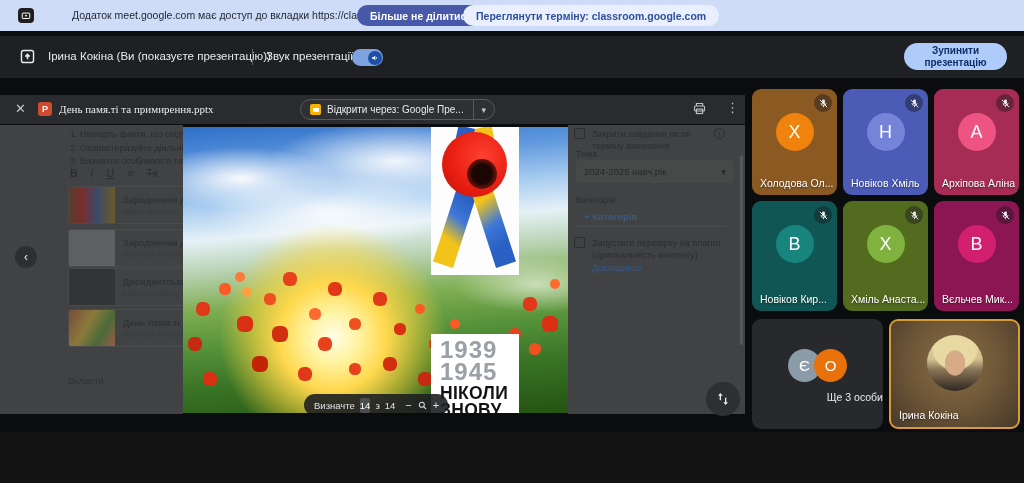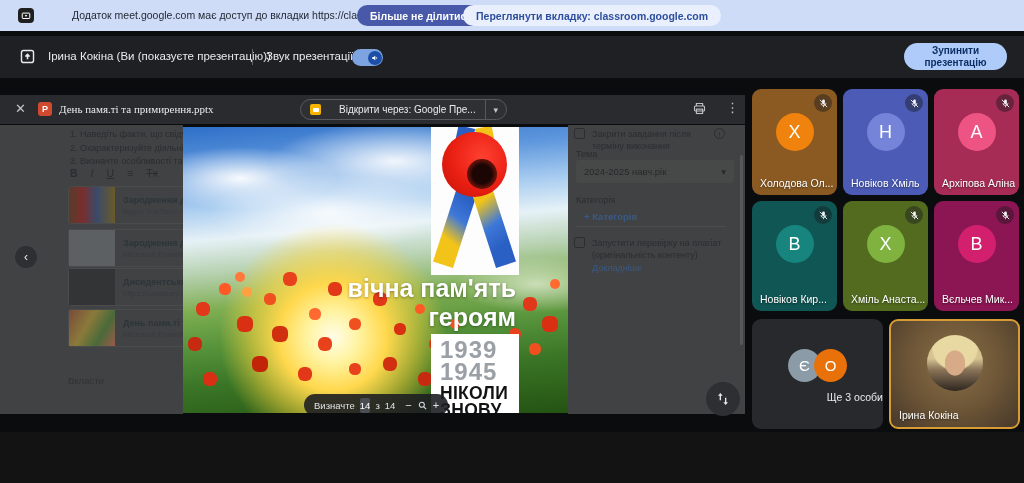--- a/index.html
+++ b/index.html
@@ -34,21 +34,21 @@
                       border:none; text-align:center; cursor:pointer; }
 
   
   .viewer-header { position:absolute; left:0; top:95px; width:745px; height:29px; background:#2a2b2e; }
   .vh-close { position:absolute; left:15px; top:6px; font-size:13px; color:#c3c7cb; cursor:pointer; }
   .vh-ficon { position:absolute; left:38px; top:7px; width:14px; height:14px; background:#d04a2f; border-radius:3px;
               color:#fff; font-size:9px; font-weight:700; display:flex; align-items:center; justify-content:center; }
   .vh-fname { position:absolute; left:59px; top:8px; font-size:11px; color:#e8eaed;font-family:Liberation Serif, serif; }
   .vh-open { position:absolute; left:300px; top:4px; height:21px; border:1px solid #565a5f; border-radius:11px;
              display:flex; align-items:center; background:#2f3033; cursor:pointer; }
-  .vh-open-main { display:flex; align-items:center; gap:18px; padding:0 9px; }
+  .vh-open-main { display:flex; align-items:center; gap:6px; padding:0 9px; }
   .vh-slides-icon { width:11px; height:11px; background:#f4b400; border-radius:2px; position:relative; }
   .vh-slides-icon:after { content:""; position:absolute; left:2.5px; top:3.5px; width:6px; height:4px; background:#fff; border-radius:1px; }
   .vh-open-text { font-size:10px; color:#e8eaed; white-space:nowrap; }
   .vh-caret { width:21px; height:21px; border-left:1px solid #565a5f; display:flex; align-items:center;
               justify-content:center; color:#c3c7cb; font-size:9px; cursor:pointer; }
   .vh-print { position:absolute; left:692px; top:6px; color:#bdc1c6; cursor:pointer; }
   .vh-dots { position:absolute; left:726px; top:5px; color:#bdc1c6; font-size:13px; letter-spacing:0; cursor:pointer; }
 
   
   .dim-left { position:absolute; left:0; top:125px; width:183px; height:289px; background:#404244; overflow:hidden; }
@@ -161,21 +161,21 @@
 
   <div class="banner">
     <div class="banner-icon">
       <svg width="10" height="10" viewBox="0 0 24 24" fill="none" stroke="currentColor" stroke-width="2.4">
           <rect x="3" y="5" width="18" height="13" rx="1.5"></rect>
           <path d="M12 14v-4M9.5 12L12 9.5 14.5 12" stroke-width="2"></path>
         </svg>
     </div>
     <div class="banner-text">Додаток meet.google.com має доступ до вкладки https://classroom.google.com</div>
     <button class="btn-stop-share">Більше не ділитися</button>
-    <button class="btn-view-tab">Переглянути вкладку: classroom.google.com</button>
+    <button class="btn-view-tab">Переглянути терміну: classroom.google.com</button>
   </div>
 
   <div class="present-bar">
     <div class="pb-icon">
       <svg width="17" height="17" viewBox="0 0 24 24" fill="none" stroke="currentColor" stroke-width="2">
           <rect x="3.5" y="3.5" width="17" height="17" rx="3"></rect>
           <path d="M12 16v-6M9 12l3-3 3 3" fill="currentColor" stroke-width="2.2"></path>
         </svg>
     </div>
     <div class="pb-name">Ірина Кокіна (Ви (показуєте презентацію))</div>
@@ -286,24 +286,20 @@
     <div class="sun"></div>
     <div class="poppies"></div>
     <div class="flag-patch">
       <div class="loop-b"></div>
       <div class="loop-y"></div>
       <div class="strand-l"></div>
       <div class="strand-r"></div>
       <div class="poppy-big">
         <div class="poppy-core"></div>
       </div>
-    </div>
-    <div class="memorial">
-      <div>вічна пам'ять</div>
-      <div>героям</div>
     </div>
     <div class="years-box">
       <div class="years">
         <div>1939</div>
         <div>1945</div>
       </div>
       <div class="never">
         <div>НІКОЛИ</div>
         <div>ЗНОВУ</div>
       </div>

